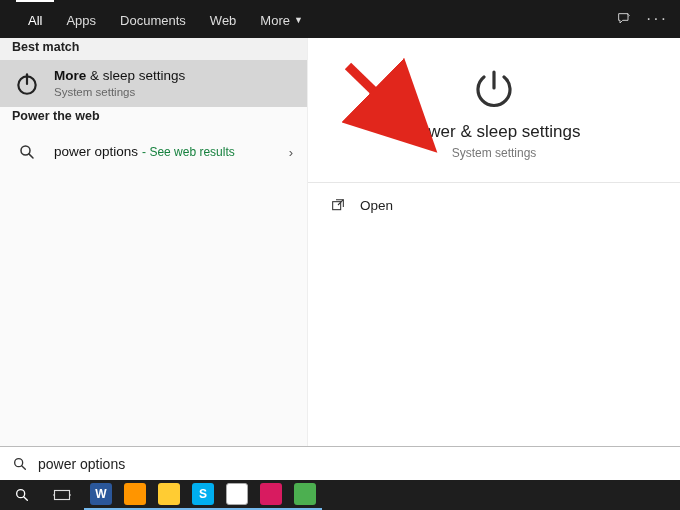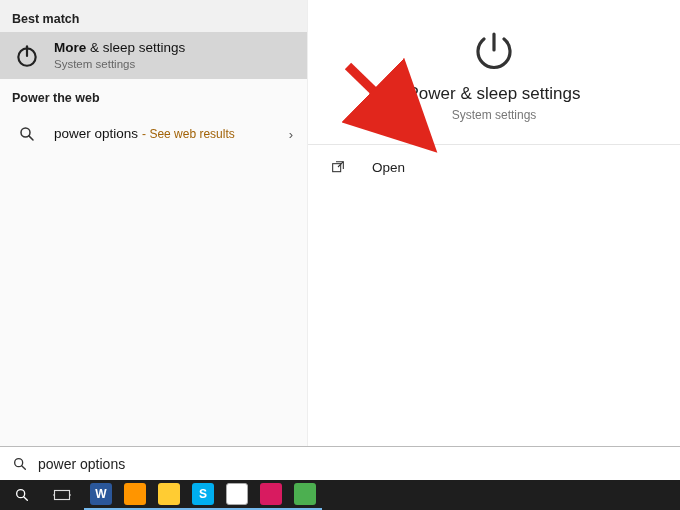--- a/index.html
+++ b/index.html
@@ -14,41 +14,41 @@
   .tab.more .caret { font-size: 9px; }
   .tabbar-right { position: absolute; right: 12px; top: 0; height: 38px; display: flex; align-items: center; gap: 14px; color: #ccc; }
   .feedback-ico svg { width: 16px; height: 16px; display:block; }
   .ellipsis { font-size: 16px; letter-spacing: 2px; cursor: pointer; }
 
   
   .body { flex: 1; display: flex; min-height: 0; }
   .left { width: 308px; background: #fafafa; display: flex; flex-direction: column; border-right: 1px solid #eee; }
   .right { flex: 1; background: #fff; position: relative; }
 
-  .section-title { font-size: 12.5px; font-weight: 600; padding: 12px 12px 6px; color: #222; background: #f1f1f1; }
+  .section-title { font-size: 12.5px; font-weight: 600; padding: 2px 12px 6px; color: #222; background: #f1f1f1; }
   .section-title.plain { background: transparent; }
 
   .result-item { display: flex; align-items: center; padding: 8px 12px; gap: 12px; cursor: pointer; position: relative; }
   .result-item.selected { background: #d6d6d6; }
   .result-item .icon-slot { width: 30px; height: 30px; display:flex; align-items:center; justify-content:center; }
   .result-item .texts { display:flex; flex-direction:column; line-height: 1.25; }
   .result-item .line1 { font-size: 13.5px; color: #111; }
   .result-item .line1 b { font-weight: 700; }
   .result-item .line2 { font-size: 11.5px; color: #666; }
-  .result-item .suffix { font-size: 12px; color: #a16207; margin-left: 4px; }
+  .result-item .suffix { font-size: 12px; color: #15803d; margin-left: 4px; }
   .chev-right { position: absolute; right: 14px; top: 50%; transform: translateY(-50%); color: #555; font-size: 13px; }
 
   .power-svg svg { display:block; }
 
   
   .detail-top { display:flex; flex-direction:column; align-items:center; padding-top: 26px; padding-bottom: 22px; border-bottom: 1px solid #e6e6e6; }
   .detail-title { font-size: 17px; color: #222; margin-top: 10px; }
   .detail-sub { font-size: 12px; color: #777; margin-top: 4px; }
 
-  .action-row { display:flex; align-items:center; gap: 26px; padding: 14px 22px; font-size: 13.5px; color: #222; cursor:pointer; }
+  .action-row { display:flex; align-items:center; gap: 14px; padding: 14px 22px; font-size: 13.5px; color: #222; cursor:pointer; }
   .open-ico svg { width: 16px; height: 16px; display:block; }
 
   
   .arrow-wrap { position: absolute; left: 340px; top: 56px; pointer-events: none; }
   .arrow-wrap svg { display:block; }
 
   
   .search-row { height: 34px; border-top: 1px solid #bbb; display:flex; align-items:center; padding: 0 12px; gap: 10px; background: #fff; }
   .search-row .si svg { width: 16px; height: 16px; display:block; }
   .search-row input { border: none; outline: none; font-size: 14px; flex: 1; background: transparent; color: #222; }
@@ -58,20 +58,39 @@
   .tb-item { width: 36px; height: 30px; display:flex; align-items:center; justify-content:center; cursor:pointer; }
   .tb-item svg { display:block; }
   .tb-app { width: 34px; height: 30px; display:flex; align-items:center; justify-content:center; cursor:pointer; border-bottom: 2px solid transparent; }
   .tb-app.running { border-bottom-color: #76b9ed; }
   .tb-square { width: 22px; height: 22px; border-radius: 3px; display:flex; align-items:center; justify-content:center; font-size: 12px; font-weight:700; color:#fff; }
 </style>
 </head>
 <body>
 <div class="root">
 
+  <div class="tabbar">
+    <div class="tab active">All</div>
+    <div class="tab">Apps</div>
+    <div class="tab">Documents</div>
+    <div class="tab">Web</div>
+    <div class="tab more">
+      <span>More</span>
+      <span class="caret">▼</span>
+    </div>
+    <div class="tabbar-right">
+      <span class="feedback-ico">
+        <svg viewBox="0 0 24 24" fill="none" stroke="#ccc" stroke-width="1.5">
+            <path d="M4 4h14v10H10l-4 4v-4H4z"></path>
+            <path d="M17 6l1-1 2 2-1 1"></path>
+          </svg>
+      </span>
+      <span class="ellipsis">···</span>
+    </div>
+  </div>
 
   <div class="body">
 
     <div class="left">
       <div class="section-title">Best match</div>
 
       <div class="result-item selected">
         <span class="icon-slot power-svg">
           <svg width="26" height="26" viewBox="0 0 24 24" fill="none" stroke="#222" stroke-width="2" stroke-linecap="round">
               <circle cx="12" cy="13" r="8"></circle>

